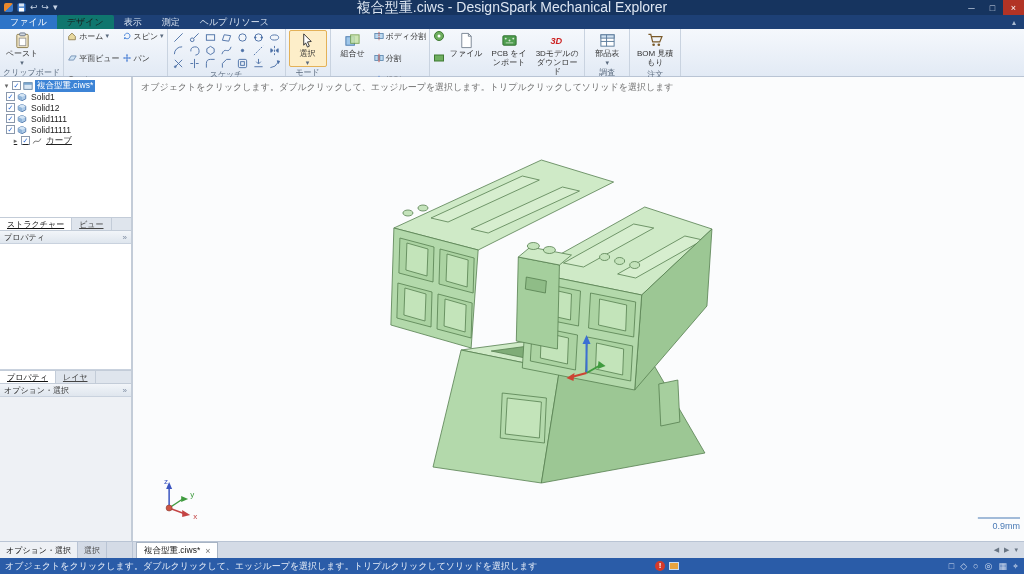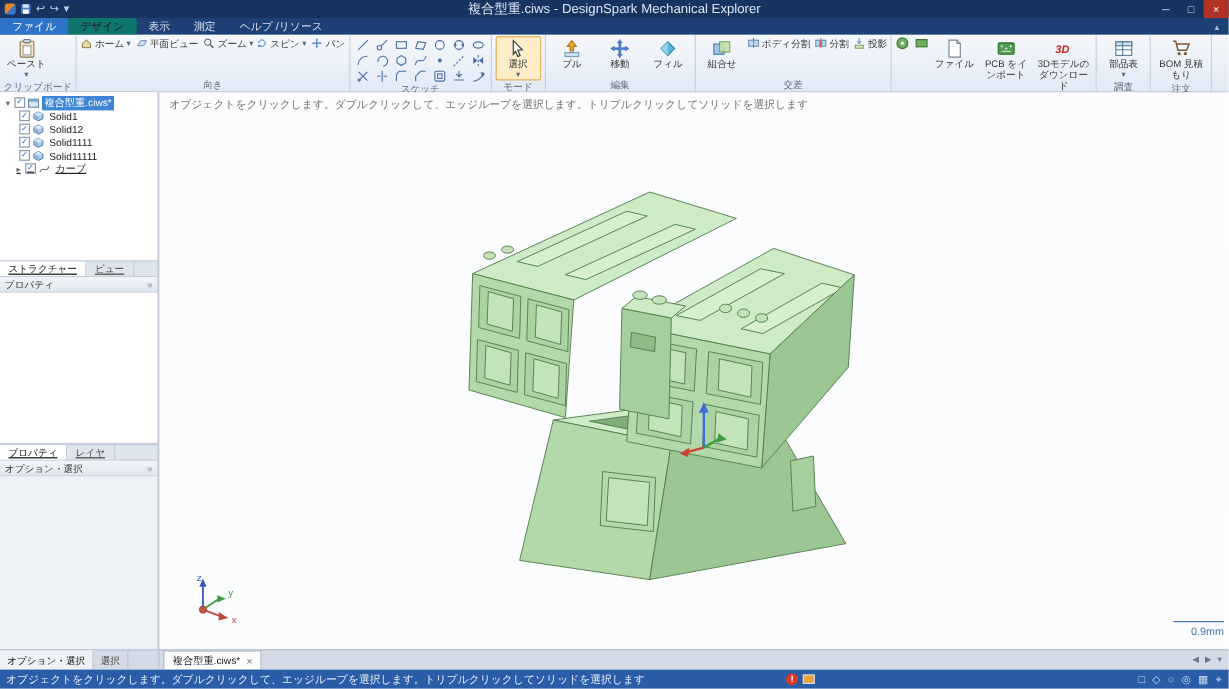--- a/index.html
+++ b/index.html
@@ -5,57 +5,57 @@
 *{margin:0;padding:0;box-sizing:border-box;font-family:"Liberation Sans","DejaVu Sans",sans-serif;}
 html,body{width:1024px;height:574px;overflow:hidden;background:#fff;}
 .app{position:relative;width:1024px;height:574px;font-size:9px;color:#222;user-select:none;}
 
 
 .titlebar{position:absolute;left:0;top:0;right:0;height:15px;background:#16345f;display:flex;align-items:center;}
 .qat{display:flex;align-items:center;gap:4px;padding-left:4px;z-index:2;}
 .appico{width:9px;height:9px;border-radius:2px;background:linear-gradient(135deg,#e8872a 50%,#3a78c8 50%);}
 .qico{font-size:9px;color:#c7d4e6;line-height:1;}
 .qico svg{width:9px;height:9px;display:block;}
-.title{position:absolute;left:0;right:0;text-align:center;font-size:11px;color:#dde6f2;pointer-events:none;}
+.title{position:absolute;left:0;right:0;text-align:center;font-size:14px;color:#dde6f2;pointer-events:none;}
 .winbtns{margin-left:auto;display:flex;z-index:2;}
 .winbtn{width:21px;height:15px;display:flex;align-items:center;justify-content:center;font-size:9px;color:#cfd9e8;}
 .winbtn.close{background:#b23325;color:#fff;}
 
 
 .menubar{position:absolute;top:15px;height:14px;left:0;right:0;background:#1d4076;display:flex;align-items:stretch;}
 .mtab{padding:0 10px;font-size:9px;color:#d8e2f0;display:flex;align-items:center;}
 .mtab.file{background:#2d74c8;color:#fff;}
 .mtab.active{background:#0f766e;color:#1a1a1a;border-radius:2px 2px 0 0;}
 .mcollapse{margin-left:auto;color:#a9bad2;padding:0 8px;display:flex;align-items:center;font-size:8px;}
 
 
 .ribbon{position:absolute;top:29px;height:48px;left:0;right:0;background:linear-gradient(#f5f8fc,#e2eaf5);border-bottom:1px solid #b9c4d4;display:flex;}
 .rgroup{display:flex;flex-direction:column;border-right:1px solid #c9d3e0;padding:1px 3px 0;}
 .rcontent{flex:1;display:flex;align-items:flex-start;gap:2px;}
 .rlabel{height:11px;line-height:11px;text-align:center;font-size:8px;color:#5a6a7e;white-space:nowrap;}
 .bigbtn{width:38px;display:flex;flex-direction:column;align-items:center;font-size:8px;color:#333;text-align:center;line-height:1.1;padding:1px 1px 0;border:1px solid transparent;border-radius:2px;}
 .bigbtn svg{width:17px;height:17px;display:block;margin-bottom:1px;}
 .bigbtn .dd{color:#5a6a7e;font-size:7px;line-height:1;}
 .bigbtn.active{background:#fdeec9;border-color:#e3b158;}
-.vcol{display:flex;flex-direction:row;gap:4px;}
+.vcol{display:flex;flex-direction:column;gap:10px;}
 .smallrow{display:flex;align-items:center;gap:2px;font-size:8px;height:12px;white-space:nowrap;color:#333;}
 .smallrow svg{width:10px;height:10px;display:block;}
 .smallrow .dd{color:#5a6a7e;font-size:7px;}
 .sketchgrid{display:grid;grid-template-columns:repeat(7,15px);grid-auto-rows:12px;gap:1px;padding-top:1px;}
 .skbtn{display:flex;align-items:center;justify-content:center;}
 .skbtn svg{width:11px;height:11px;display:block;}
 .skbtn svg *{stroke:#4a6fa5;fill:none;stroke-width:1;}
 .iconbtn svg{width:12px;height:12px;display:block;}
 
 
 .main{position:absolute;top:77px;left:0;right:0;bottom:33px;display:flex;}
 .sidebar{width:133px;background:#eef1f5;border-right:2px solid #c3ccd8;display:flex;flex-direction:column;}
 .tree{height:140px;background:#fff;overflow:hidden;padding-top:3px;}
 .trow{display:flex;align-items:center;height:11px;font-size:8.5px;gap:2px;padding-left:3px;color:#222;}
-.trow.child{padding-left:16px;}
+.trow.child{padding-left:6px;}
 .trow.group{padding-left:12px;text-decoration:underline;}
 .exp{width:7px;color:#666;font-size:7px;text-align:center;}
 .cb{width:9px;height:9px;border:1px solid #8a98ac;background:#fff;font-size:7px;line-height:8px;color:#2a6ad4;text-align:center;flex:none;}
 .ticon svg{width:10px;height:10px;display:block;}
 .tlabel{padding:0 2px;white-space:nowrap;}
 .trow.sel .tlabel{background:#3d84d6;color:#fff;}
 .tabrow{height:14px;display:flex;background:#dfe5ed;border-top:1px solid #c3ccd8;border-bottom:1px solid #c3ccd8;}
 .ptab{padding:0 7px;font-size:8px;color:#444;display:flex;align-items:center;border-right:1px solid #c3ccd8;text-decoration:underline;}
 .ptab.active{background:#fff;color:#111;}
 .phead{height:13px;background:linear-gradient(#f2f5f9,#dfe6ee);border-bottom:1px solid #c9d2de;font-size:8px;color:#333;display:flex;align-items:center;justify-content:space-between;padding:0 4px;}
@@ -312,45 +312,20 @@
           <svg viewBox="0 0 18 18">
               <path d="M5,2 L13,10 L9,10.5 L11,15 L9,16 L7,11.5 L5,14 Z" fill="#fff" stroke="#333"></path>
             </svg>
           <span>選択</span>
           <span class="dd">▾</span>
         </div>
       </div>
       <div class="rlabel">モード</div>
     </div>
 
-    <div class="rgroup">
-      <div class="rcontent">
-        <div class="bigbtn">
-          <svg viewBox="0 0 18 18">
-              <path d="M9,2 L13,7 H10.5 V11 H7.5 V7 H5 Z" fill="#f0a32f" stroke="#b5741a"></path>
-              <rect x="3" y="12.5" width="12" height="3.5" fill="#cfe3f5" stroke="#7a9ab8"></rect>
-            </svg>
-          <span>プル</span>
-        </div>
-        <div class="bigbtn">
-          <svg viewBox="0 0 18 18">
-              <path d="M9,1 L11,4 H9.8 V8.2 H14 V7 L17,9 L14,11 V9.8 H9.8 V14 H11 L9,17 L7,14 H8.2 V9.8 H4 V11 L1,9 L4,7 V8.2 H8.2 V4 H7 Z" fill="#4a7fd4" stroke="#2c5ca8" stroke-width="0.5"></path>
-            </svg>
-          <span>移動</span>
-        </div>
-        <div class="bigbtn">
-          <svg viewBox="0 0 18 18">
-              <path d="M3,9 L9,3 L15,9 L9,15 Z" fill="#57b8d8" stroke="#2e7f9e"></path>
-              <path d="M3,9 L9,3 L9,15 Z" fill="#8fd4ea"></path>
-            </svg>
-          <span>フィル</span>
-        </div>
-      </div>
-      <div class="rlabel">編集</div>
-    </div>
 
     <div class="rgroup">
       <div class="rcontent">
         <div class="bigbtn">
           <svg viewBox="0 0 18 18">
               <rect x="2" y="5" width="9" height="9" fill="#9fc7ea" stroke="#4a7aad"></rect>
               <rect x="7" y="3" width="9" height="9" fill="#c7e3a8" stroke="#6f9a43" opacity="0.85"></rect>
             </svg>
           <span>組合せ</span>
         </div>

